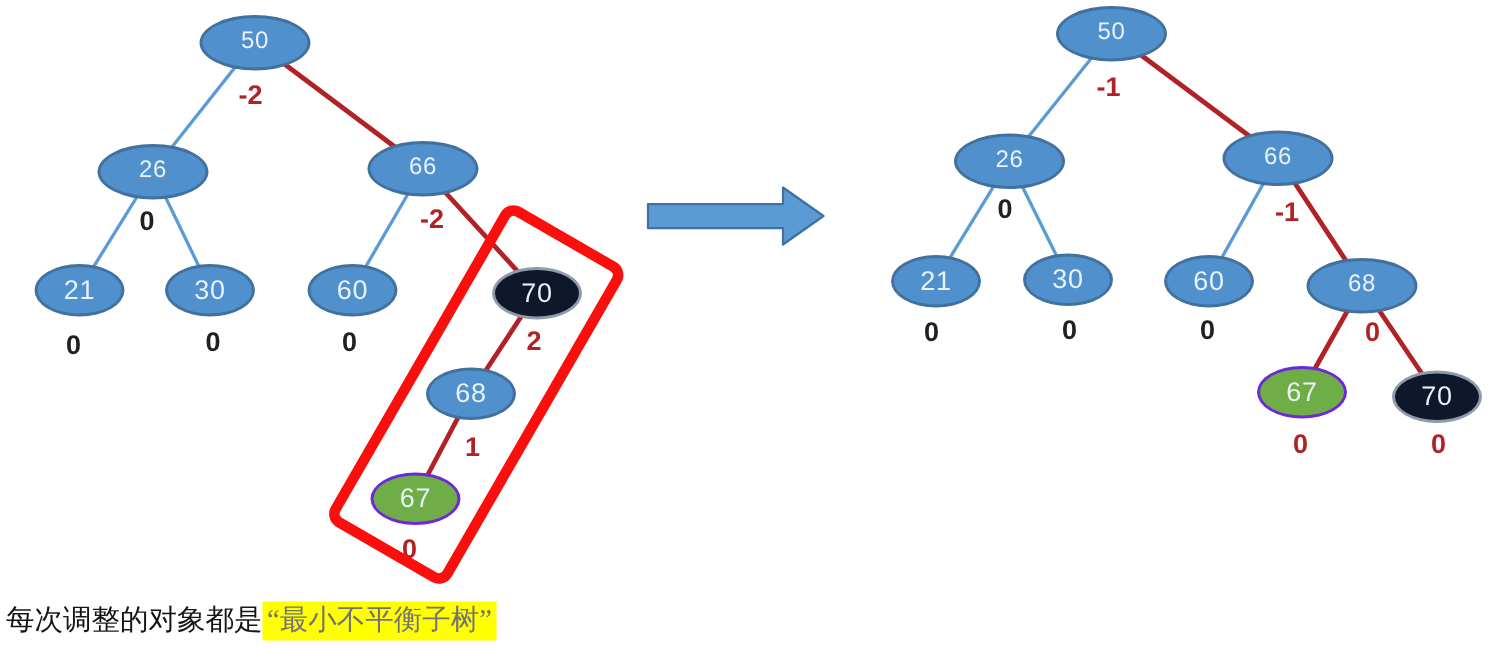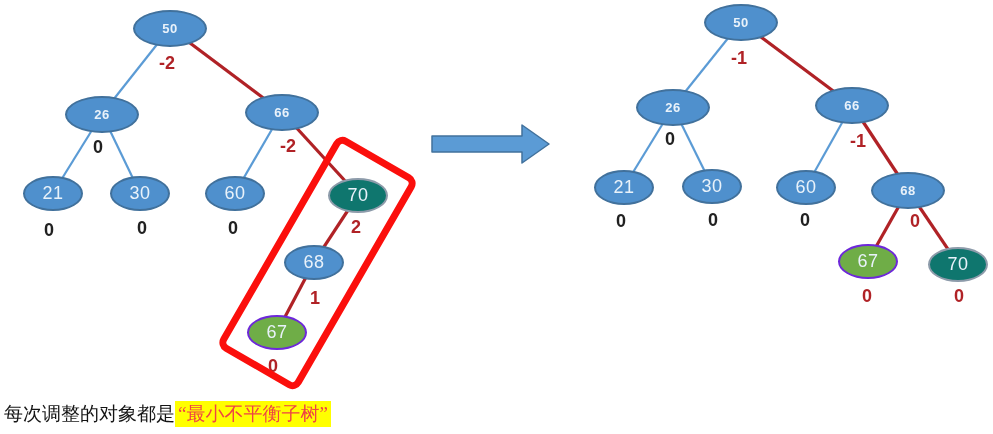--- a/index.html
+++ b/index.html
@@ -6,24 +6,24 @@
   .stage{
     position:relative;width:993px;height:434px;background:#ffffff;overflow:hidden;
     font-family:"Liberation Sans","DejaVu Sans",sans-serif;
   }
   #edge-layer{position:absolute;left:0;top:0;width:993px;height:434px;z-index:1;}
   .node{
     position:absolute;box-sizing:border-box;border-radius:50%;
     display:flex;align-items:center;justify-content:center;
     color:#e9f2fa;z-index:3;letter-spacing:0.5px;
   }
-  .node.lg{width:74px;height:37px;font-size:13px;font-weight:bold;}
+  .node.lg{width:74px;height:37px;font-size:16px;}
   .node.sm{width:60px;height:35px;font-size:18px;}
   .node.blue{background:#4f90cd;border:2px solid #41719c;}
-  .node.orange{background:#0f766e;border:2px solid #8d9baa;}
+  .node.orange{background:#0f172a;border:2px solid #8d9baa;}
   .node.green{background:#6fad47;border:2px solid #6d28d9;}
   .balance{
     position:absolute;z-index:2;font-size:18px;font-weight:600;
     transform:translate(-50%,-50%);line-height:1;
   }
   .balance.red{color:#b02226;}
   .balance.black{color:#202020;}
   #highlight-box{
     position:absolute;box-sizing:border-box;border:7px solid #fb0f0c;
     border-radius:10px;z-index:6;background:transparent;
@@ -91,15 +91,15 @@
       <div class="balance black" style="left: 805px; top: 220px;">0</div>
       <div class="node blue lg" style="left: 871px; top: 171.5px;">68</div>
       <div class="balance red" style="left: 915px; top: 221px;">0</div>
       <div class="node green sm" style="left: 838px; top: 243.5px;">67</div>
       <div class="balance red" style="left: 867px; top: 296px;">0</div>
       <div class="node orange sm" style="left: 928px; top: 246.5px;">70</div>
       <div class="balance red" style="left: 959px; top: 296px;">0</div>
     </div>
   <div id="highlight-box" style="left: 271px; top: 140px; width: 93px; height: 246px; transform: rotate(30deg); border-color: rgb(251, 15, 12);"></div>
   <div class="caption">
-    <span>每次调整的对象都是</span><span class="hl" style="background: rgb(255, 255, 0); color: #ef4444;">“最小不平衡子树”</span>
+    <span>每次调整的对象都是</span><span class="hl" style="background: rgb(255, 255, 0); color: #737373;">“最小不平衡子树”</span>
   </div>
 </div>
 
 </body></html>

